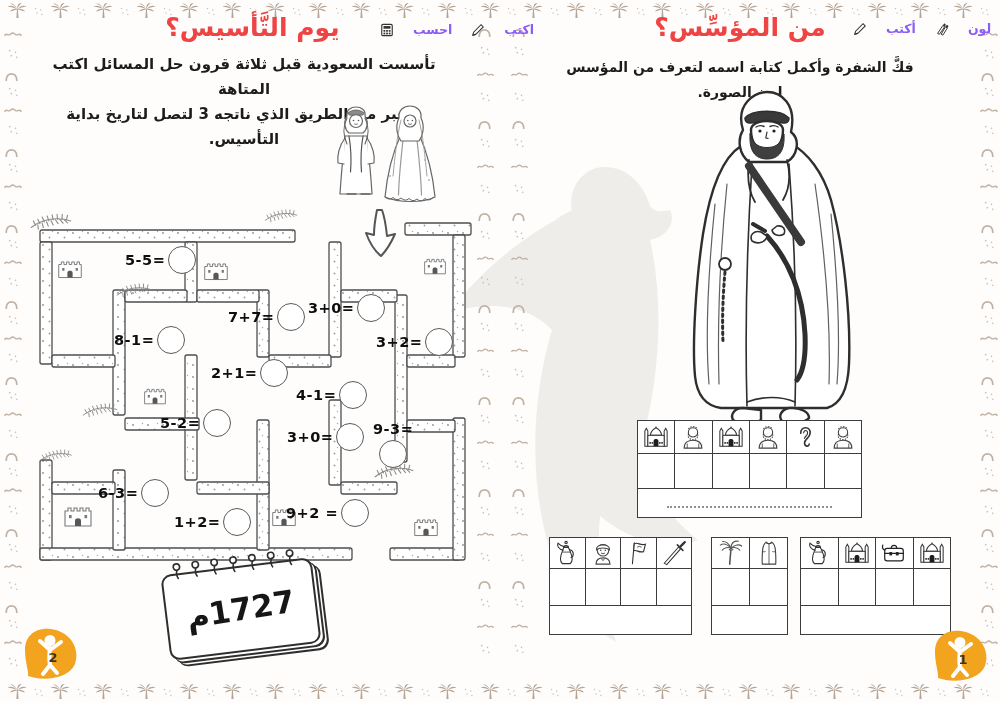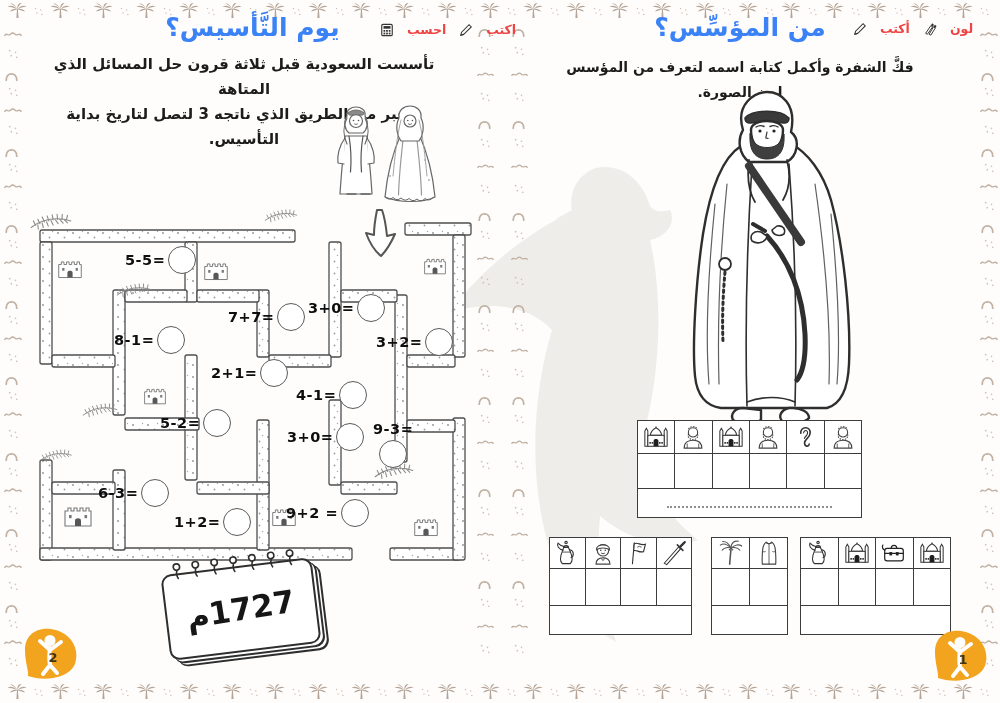--- a/index.html
+++ b/index.html
@@ -2,22 +2,22 @@
 <html><head>
 <meta charset="utf-8">
 <style>
   html,body{margin:0;padding:0;background:#9a9a9a;}
   #canvas{position:relative;width:1000px;height:703px;margin:0 auto;background:#fefdfc;overflow:hidden;
           font-family:"DejaVu Sans",sans-serif;color:#191919;}
   .abs{position:absolute;}
   #decor{position:absolute;left:0;top:0;z-index:0;}
   .z2{z-index:2;}
   
-  .ws-title{font-weight:bold;font-size:25px;text-align:center;direction:rtl;color:#3b82f6;letter-spacing:-0.5px;}
-  .toolbar{display:flex;align-items:center;gap:13px;font-size:12.5px;font-weight:bold;color:#ef4444;direction:ltr;}
+  .ws-title{font-weight:bold;font-size:25px;text-align:center;direction:rtl;color:#ef4444;letter-spacing:-0.5px;}
+  .toolbar{display:flex;align-items:center;gap:19px;font-size:12.5px;font-weight:bold;color:#8b5cf6;direction:ltr;}
   .toolbar svg{width:14px;height:14px;}
   .instr{font-size:15px;font-weight:bold;text-align:center;direction:rtl;line-height:25px;color:#1c1c1c;}
   .instr-sm{font-size:14px;}
   
   .prob{position:absolute;display:flex;align-items:center;gap:3px;font-weight:bold;font-size:14.5px;
         color:#0e0e0e;direction:ltr;z-index:3;letter-spacing:0.5px;}
   .ans-circle{width:26px;height:26px;border:1.7px solid #5a5a5a;border-radius:50%;background:#fff;display:inline-block;}
   
   .calendar{position:absolute;left:165px;top:566px;width:148px;height:82px;transform:rotate(-7deg);
             background:#fff;border:2.4px solid #2e2e2e;border-radius:10px;z-index:2;
@@ -428,21 +428,21 @@
     <svg viewBox="0 0 16 16">
       <path d="M2,14 L3,10.5 L11.5,2 L14,4.5 L5.5,13 Z" fill="#fff" stroke="#333" stroke-width="1.2"></path>
       <path d="M2,14 L5.5,13" stroke="#333" stroke-width="1.2"></path>
     </svg>
     <span>اكتب</span>
   </div>
 
   <div class="abs ws-title z2" style="left:145px;top:13px;width:215px;">يوم التَّأسيس؟</div>
 
   <div class="abs instr z2" style="left:38px;top:52px;width:412px;">
-    <div>تأسست السعودية قبل ثلاثة قرون حل المسائل الذي المتاهة</div>
+    <div>تأسست السعودية قبل ثلاثة قرون حل المسائل اكتب المتاهة</div>
     <div>واعبر من الطريق الذي ناتجه 3 لتصل لتاريخ بداية التأسيس.</div>
   </div>
 
   <svg class="abs z2" style="left:323px;top:96px;" width="130" height="114" viewBox="0 0 130 114">
     <g stroke="#666" stroke-width="1.2" fill="#fff" stroke-linejoin="round" stroke-linecap="round">
       <path d="M22,40 C20,60 18,82 17,98 L49,98 C48,82 46,60 44,40 Z"></path>
       <path d="M22,42 C16,50 14,60 15,67 L21,68 M44,42 C50,50 52,60 51,67 L45,68"></path>
       <path d="M26,40 C28,52 28.5,64 27.5,76 M40,40 C38,52 37.5,64 38.5,76" fill="none" stroke="#555"></path>
       <path d="M24,20 C22,8 44,8 42,20 C46,26 44,34 40,37 L26,37 C22,34 20,26 24,20 Z"></path>
       <path d="M24,22 C20,30 20,40 24,48 M42,22 C46,30 46,40 42,48" fill="none"></path>

